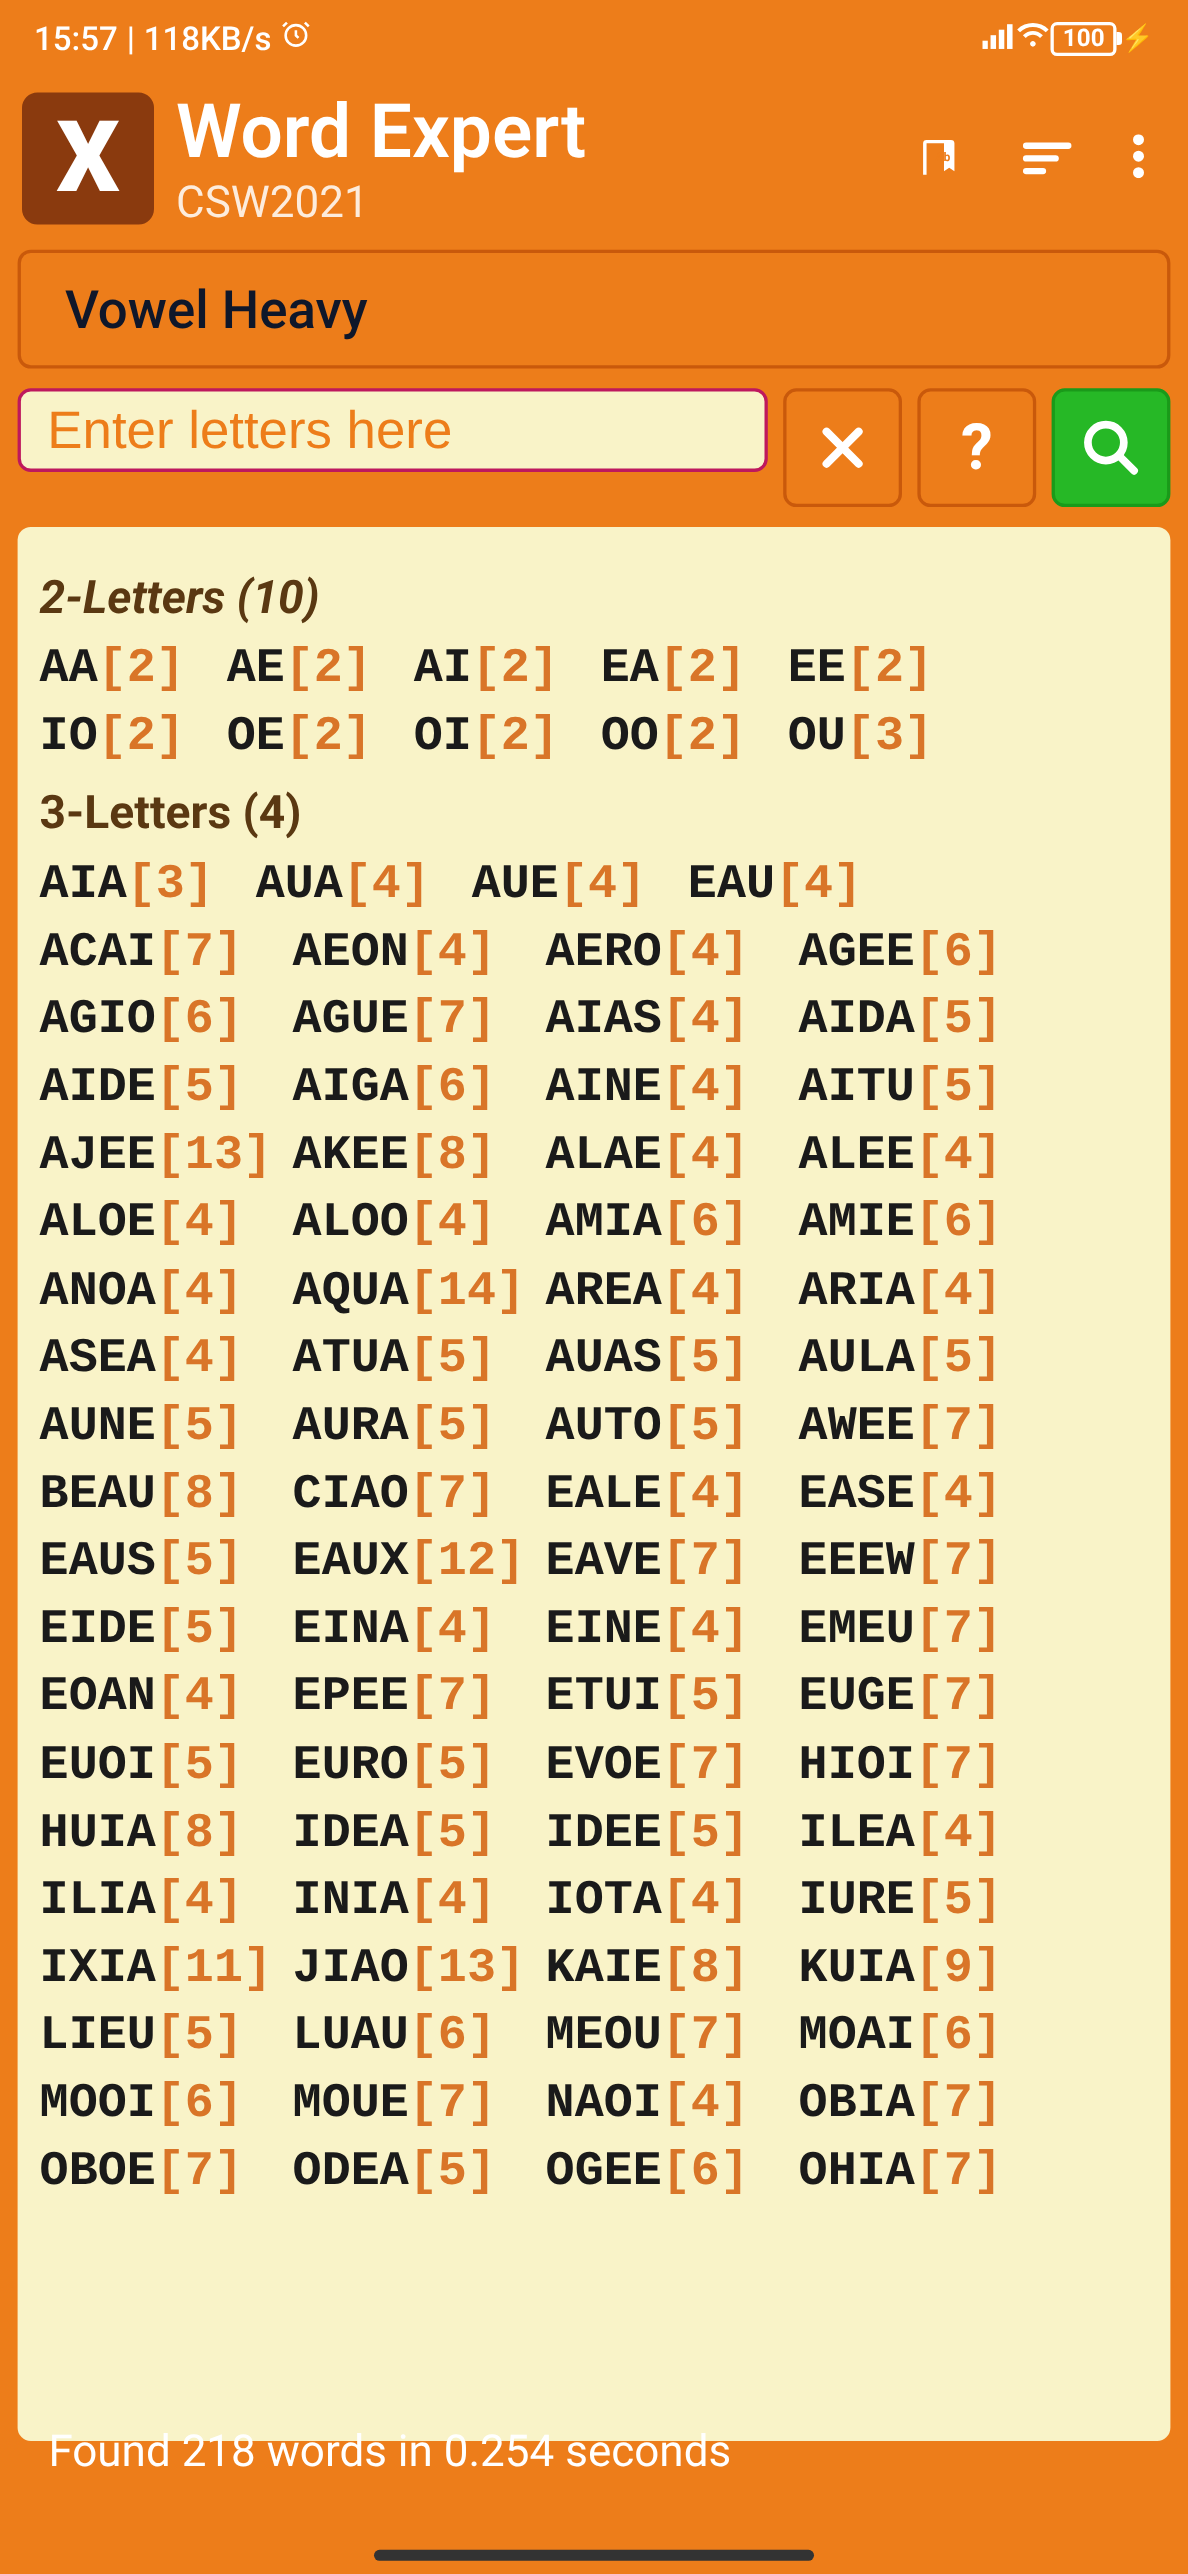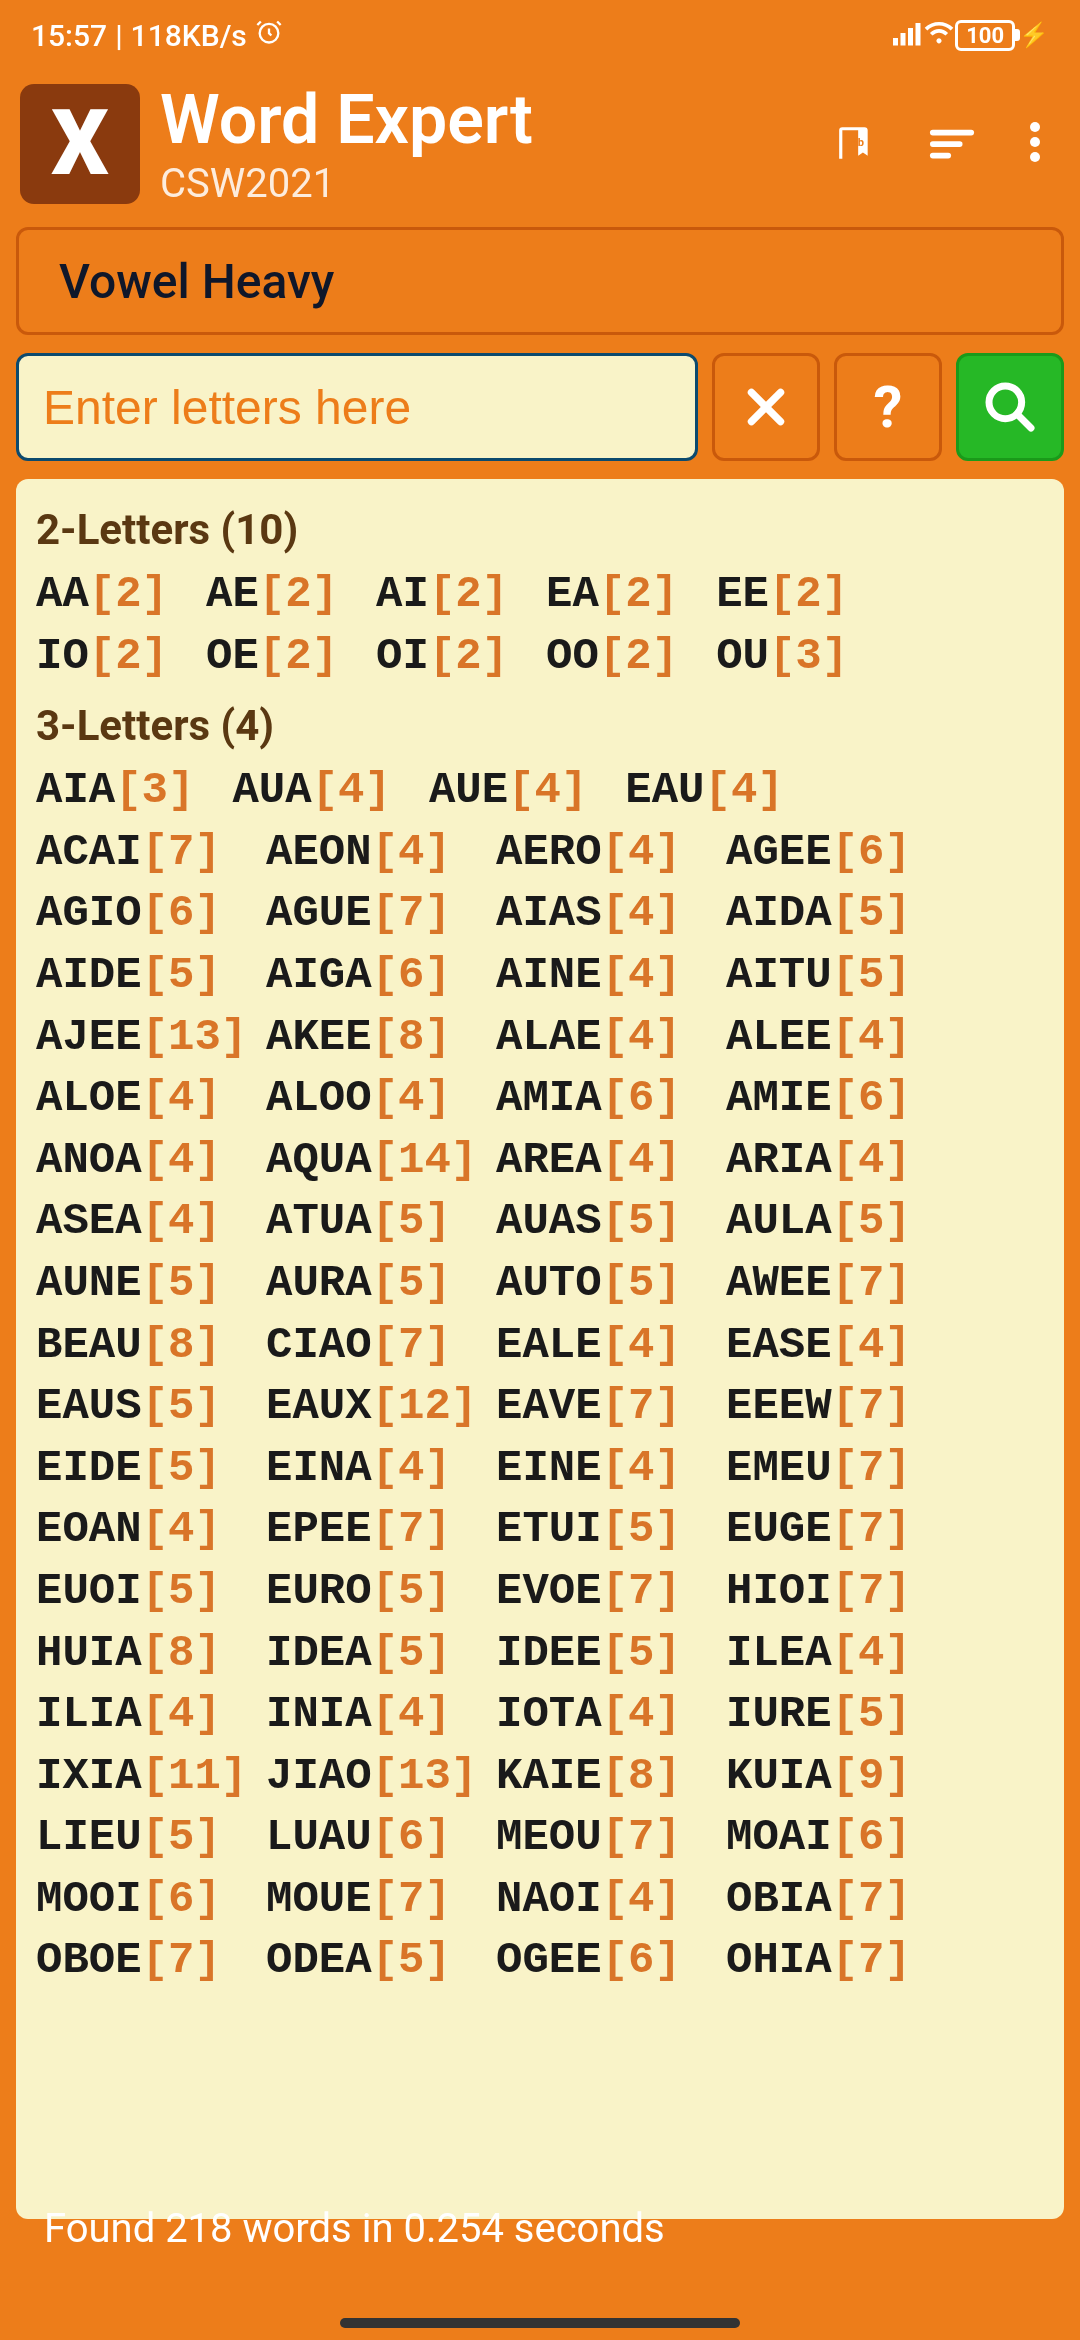--- a/index.html
+++ b/index.html
@@ -67,22 +67,22 @@
 }
 .filter-btn.left { justify-content: flex-start; padding-left: 40px; }
 .search-row {
   display: flex;
   gap: 14px;
   padding: 0 16px;
   margin-bottom: 18px;
 }
 .search-input {
   flex: 1;
-  height: 108px;
-  border: 3px solid #0c4a6e;
+  height: 76px;
+  border: 3px solid #be185d;
   border-radius: 12px;
   background: #f9f3c8;
   color: #ed7d1a;
   font-size: 48px;
   padding: 0 24px;
   outline: none;
 }
 .search-input::placeholder { color: #ed7d1a; }
 .action-btn {
   width: 108px;
@@ -104,21 +104,21 @@
   height: 1740px;
   overflow: hidden;
 }
 .section-header {
   color: #5a3812;
   font-size: 42px;
   font-weight: 700;
   margin-bottom: 10px;
   margin-top: 14px;
 }
-.section-header:first-child { margin-top: 0; }
+.section-header:first-child { margin-top: 14px; font-style: italic; }
 .word-list {
   font-family: 'Courier New', monospace;
   font-size: 44px;
   line-height: 1.4;
   font-weight: 600;
 }
 .word-item {
   display: inline-block;
   margin-right: 38px;
   white-space: nowrap;

